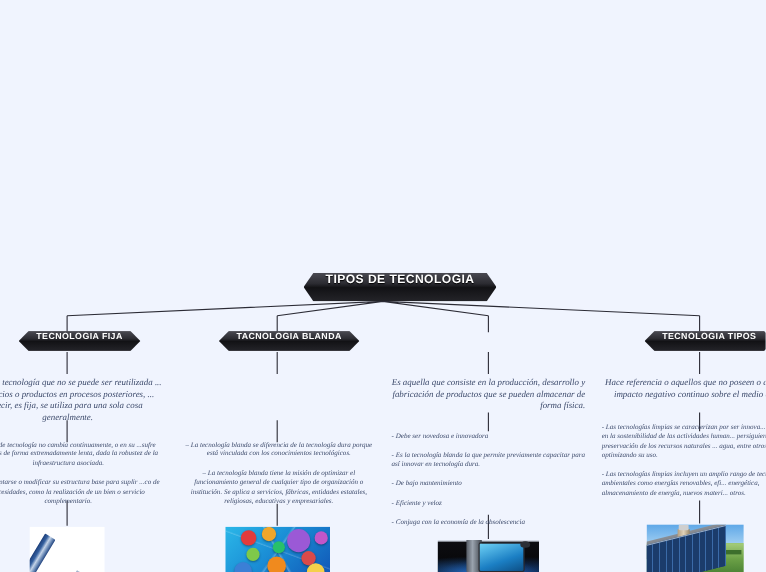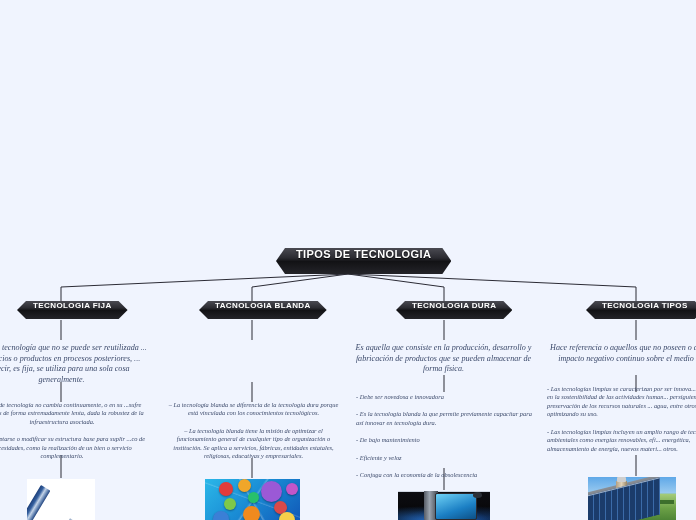--- a/index.html
+++ b/index.html
@@ -248,23 +248,20 @@
   </div>
 
   <div class="node node-branch" style="left:199px; top:301px;">
     <span>TACNOLOGIA BLANDA</span>
   </div>
 
   <div class="node node-branch" style="left:17px; top:301px;">
     <span>TECNOLOGIA FIJA</span>
   </div>
 
-  <div class="node node-branch" style="left:396px; top:301px;">
-    <span>TECNOLOGIA DURA</span>
-  </div>
 
   <div class="node node-branch" style="left:586px; top:301px;">
     <span>TECNOLOGIA TIPOS</span>
   </div>
 
   <div class="textblock t-intro" style="left:-26px; top:343px; width:175px;">
     <p>...po de tecnología que no se puede ser reutilizada ... servicios o productos en procesos posteriores, ... decir, es fija, se utiliza para una sola cosa generalmente.</p>
   </div>
   <div class="textblock t-bullets" style="left:-28px; top:401px; width:180px;">
     <p>...tipo de tecnología no cambia continuamente, o en su ...sufre cambios de forma extremadamente lenta, dada la robustez de la infraestructura asociada.</p>
@@ -287,21 +284,21 @@
     <div class="bub" style="left:56px; top:2px;  width:21px; height:21px; background:#9b59d6;"></div>
     <div class="bub" style="left:81px; top:4px;  width:12px; height:12px; background:#c256c9;"></div>
     <div class="bub" style="left:43px; top:13px; width:11px; height:11px; background:#28c06a;"></div>
     <div class="bub" style="left:19px; top:19px; width:12px; height:12px; background:#7ec94a;"></div>
     <div class="bub" style="left:69px; top:22px; width:13px; height:13px; background:#d94a4a;"></div>
     <div class="bub" style="left:38px; top:27px; width:17px; height:17px; background:#f08a1e;"></div>
     <div class="bub" style="left:8px;  top:32px; width:16px; height:16px; background:#3b7fd6;"></div>
     <div class="bub" style="left:74px; top:33px; width:16px; height:16px; background:#f5d04a;"></div>
   </div>
 
-  <div class="textblock t-intro" style="left:355px; top:343px; width:177px;">
+  <div class="textblock t-intro" style="left:355px; top:343px; width:177px;text-align:right;">
     <p>Es aquella que consiste en la producción, desarrollo y fabricación de productos que se pueden almacenar de forma física.</p>
   </div>
   <div class="textblock t-bullets left-align" style="left:356px; top:393px; width:178px;">
     <p>- Debe ser novedosa e innovadora</p>
     <p>- Es la tecnología blanda la que permite previamente capacitar para así innovar en tecnología dura.</p>
     <p>- De bajo mantenimiento</p>
     <p>- Eficiente y veloz</p>
     <p>- Conjuga con la economía de la obsolescencia</p>
   </div>
   <div class="imgbox img-computer" style="left:398px; top:491px; width:92px; height:29px;">

